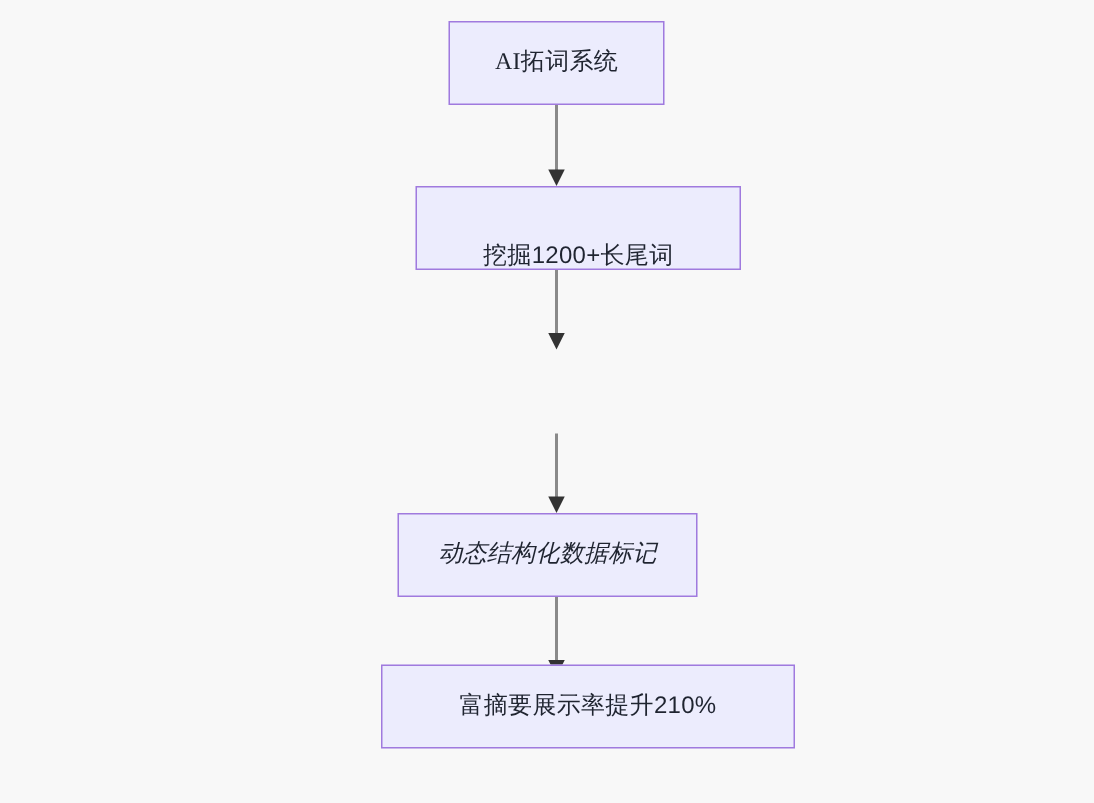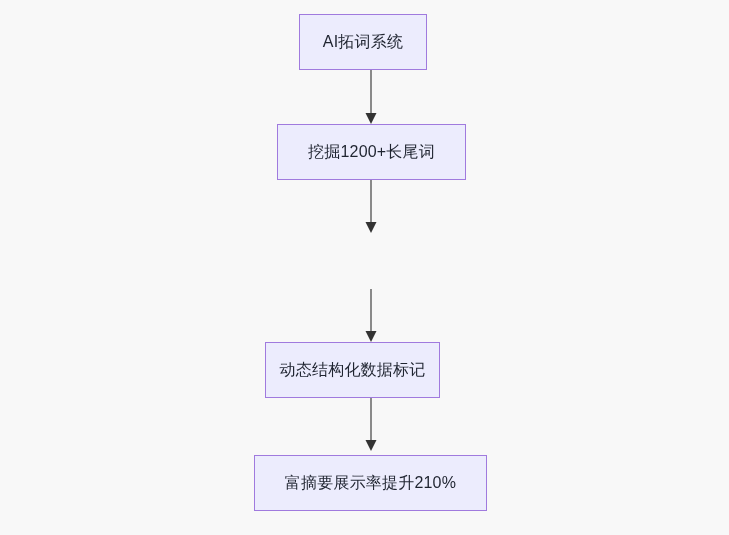--- a/index.html
+++ b/index.html
@@ -70,30 +70,30 @@
     <g>
       <path class="edge-line" d="M371,289 L371,334"></path>
       <polygon class="edge-head" points="371,342 365.5,331 376.5,331"></polygon>
     </g>
     <g>
       <path class="edge-line" d="M371,398 L371,443"></path>
       <polygon class="edge-head" points="371,451 365.5,440 376.5,440"></polygon>
     </g>
   </svg>
 
-  <div class="node" style="left:299px; top:14px; width:128px;">
+  <div class="node" style="left:299px; top:14px; width:144px;font-family:Liberation Serif, serif;">
     <span class="node-label">AI拓词系统</span>
   </div>
 
-  <div class="node" style="left:277px; top:124px; width:189px;">
+  <div class="node" style="left:277px; top:124px; width:217px;align-items:flex-end;">
     <span class="node-label">挖掘1200+长尾词</span>
   </div>
 
 
-  <div class="node" style="left:265px; top:342px; width:175px;">
+  <div class="node" style="left:265px; top:342px; width:200px;font-style:italic;">
     <span class="node-label">动态结构化数据标记</span>
   </div>
 
-  <div class="node" style="left:254px; top:455px; width:233px;">
+  <div class="node" style="left:254px; top:443px; width:276px;">
     <span class="node-label">富摘要展示率提升210%</span>
   </div>
 
 </div>
 
 </body></html>

